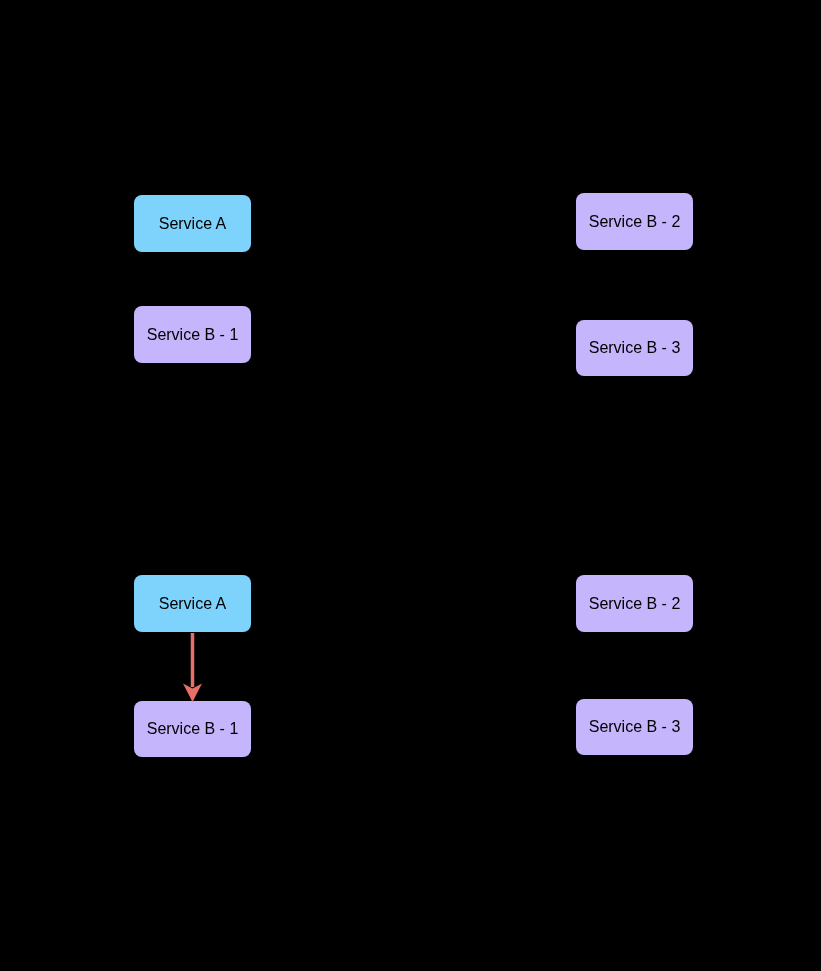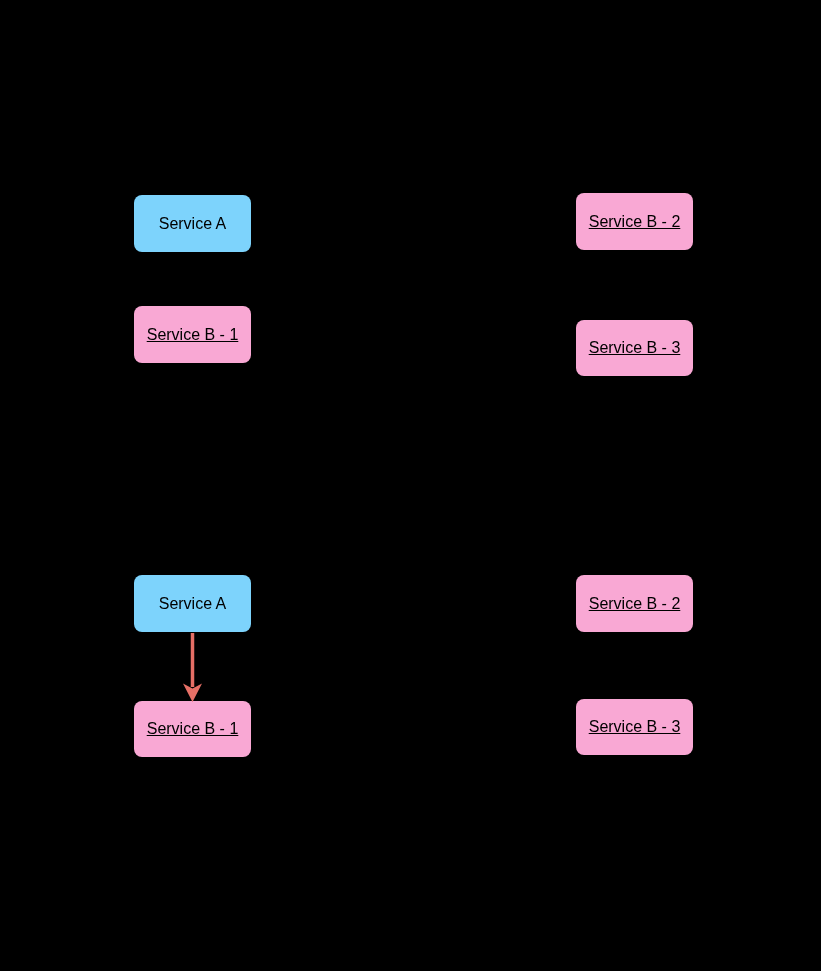--- a/index.html
+++ b/index.html
@@ -23,21 +23,21 @@
     border-radius: 8px;
     display: flex;
     align-items: center;
     justify-content: center;
     font-size: 16px;
     color: #000000;
     box-sizing: border-box;
     white-space: nowrap;
   }
   .node.purple { background: #7dd3fc; }
-  .node.peach  { background: #f9a8d4; text-decoration: underline; }
+  .node.peach  { background: #c4b5fd; }
 
   
   #t-a  { left: 134px; top: 195px; }
   #t-b1 { left: 134px; top: 306px; }
   #t-b2 { left: 576px; top: 193px; }
   #t-b3 { left: 576px; top: 320px; height: 56px; }
 
   
   #b-a  { left: 134px; top: 575px; }
   #b-b2 { left: 576px; top: 575px; }

